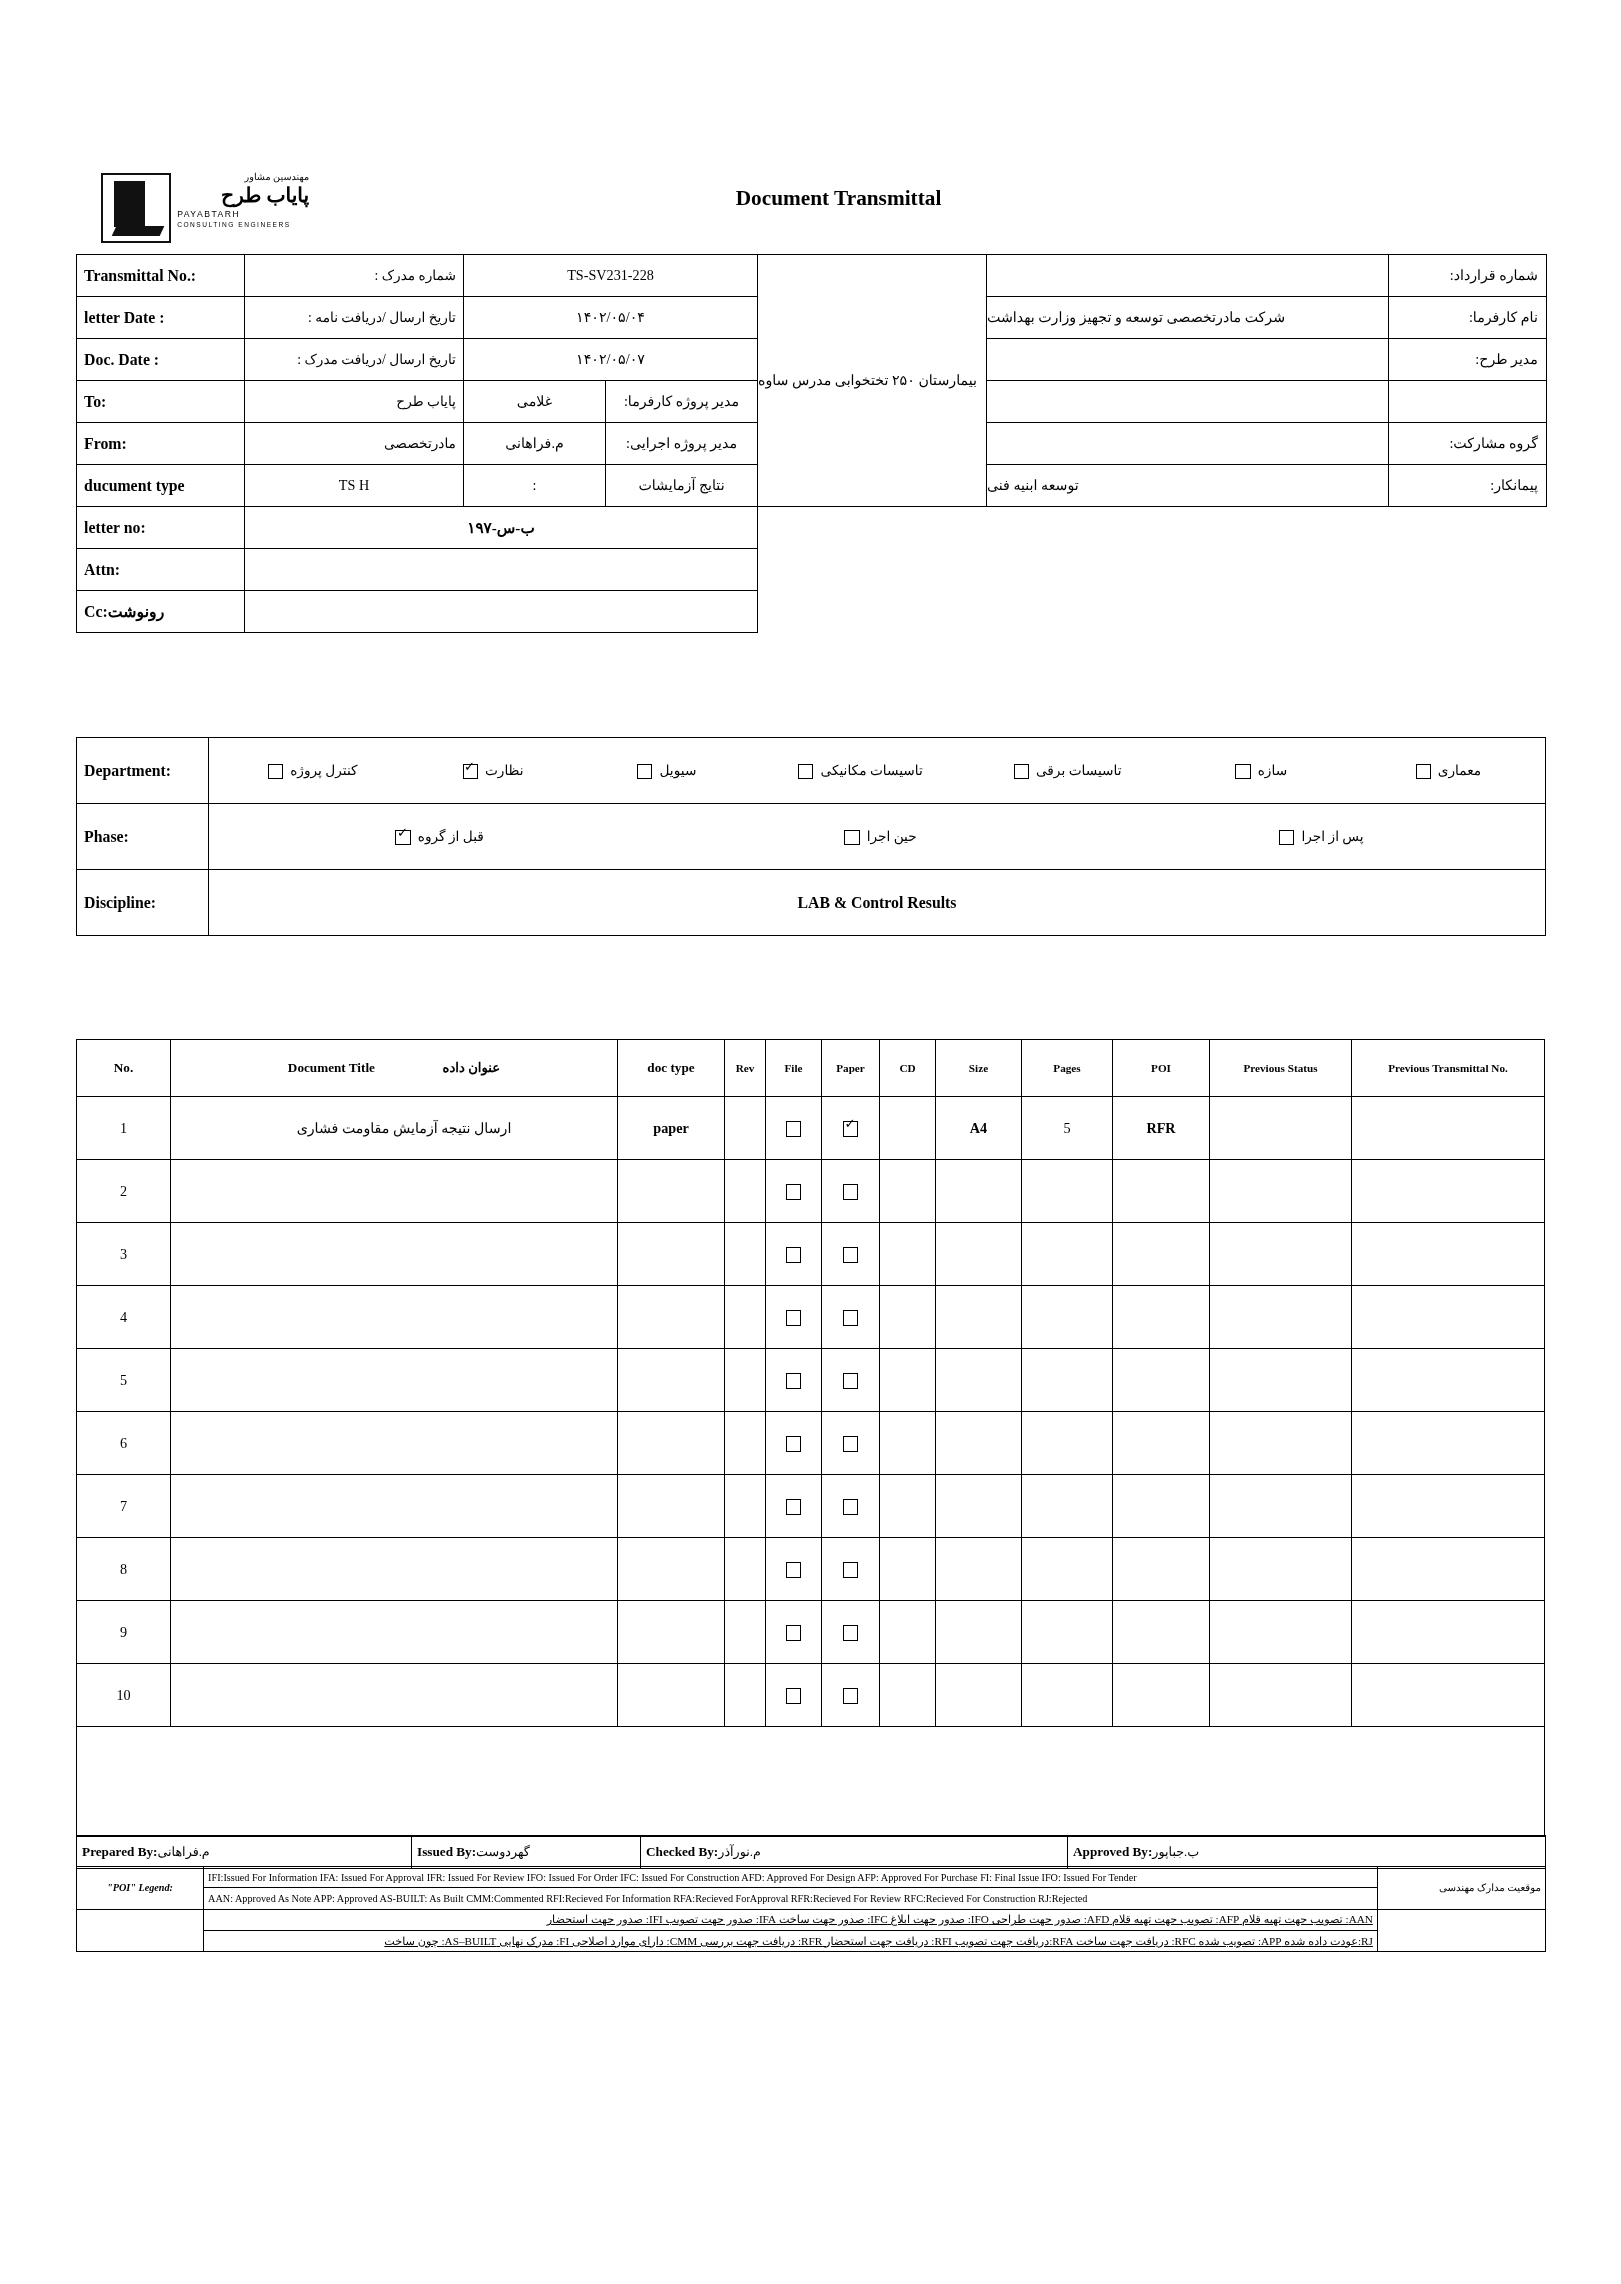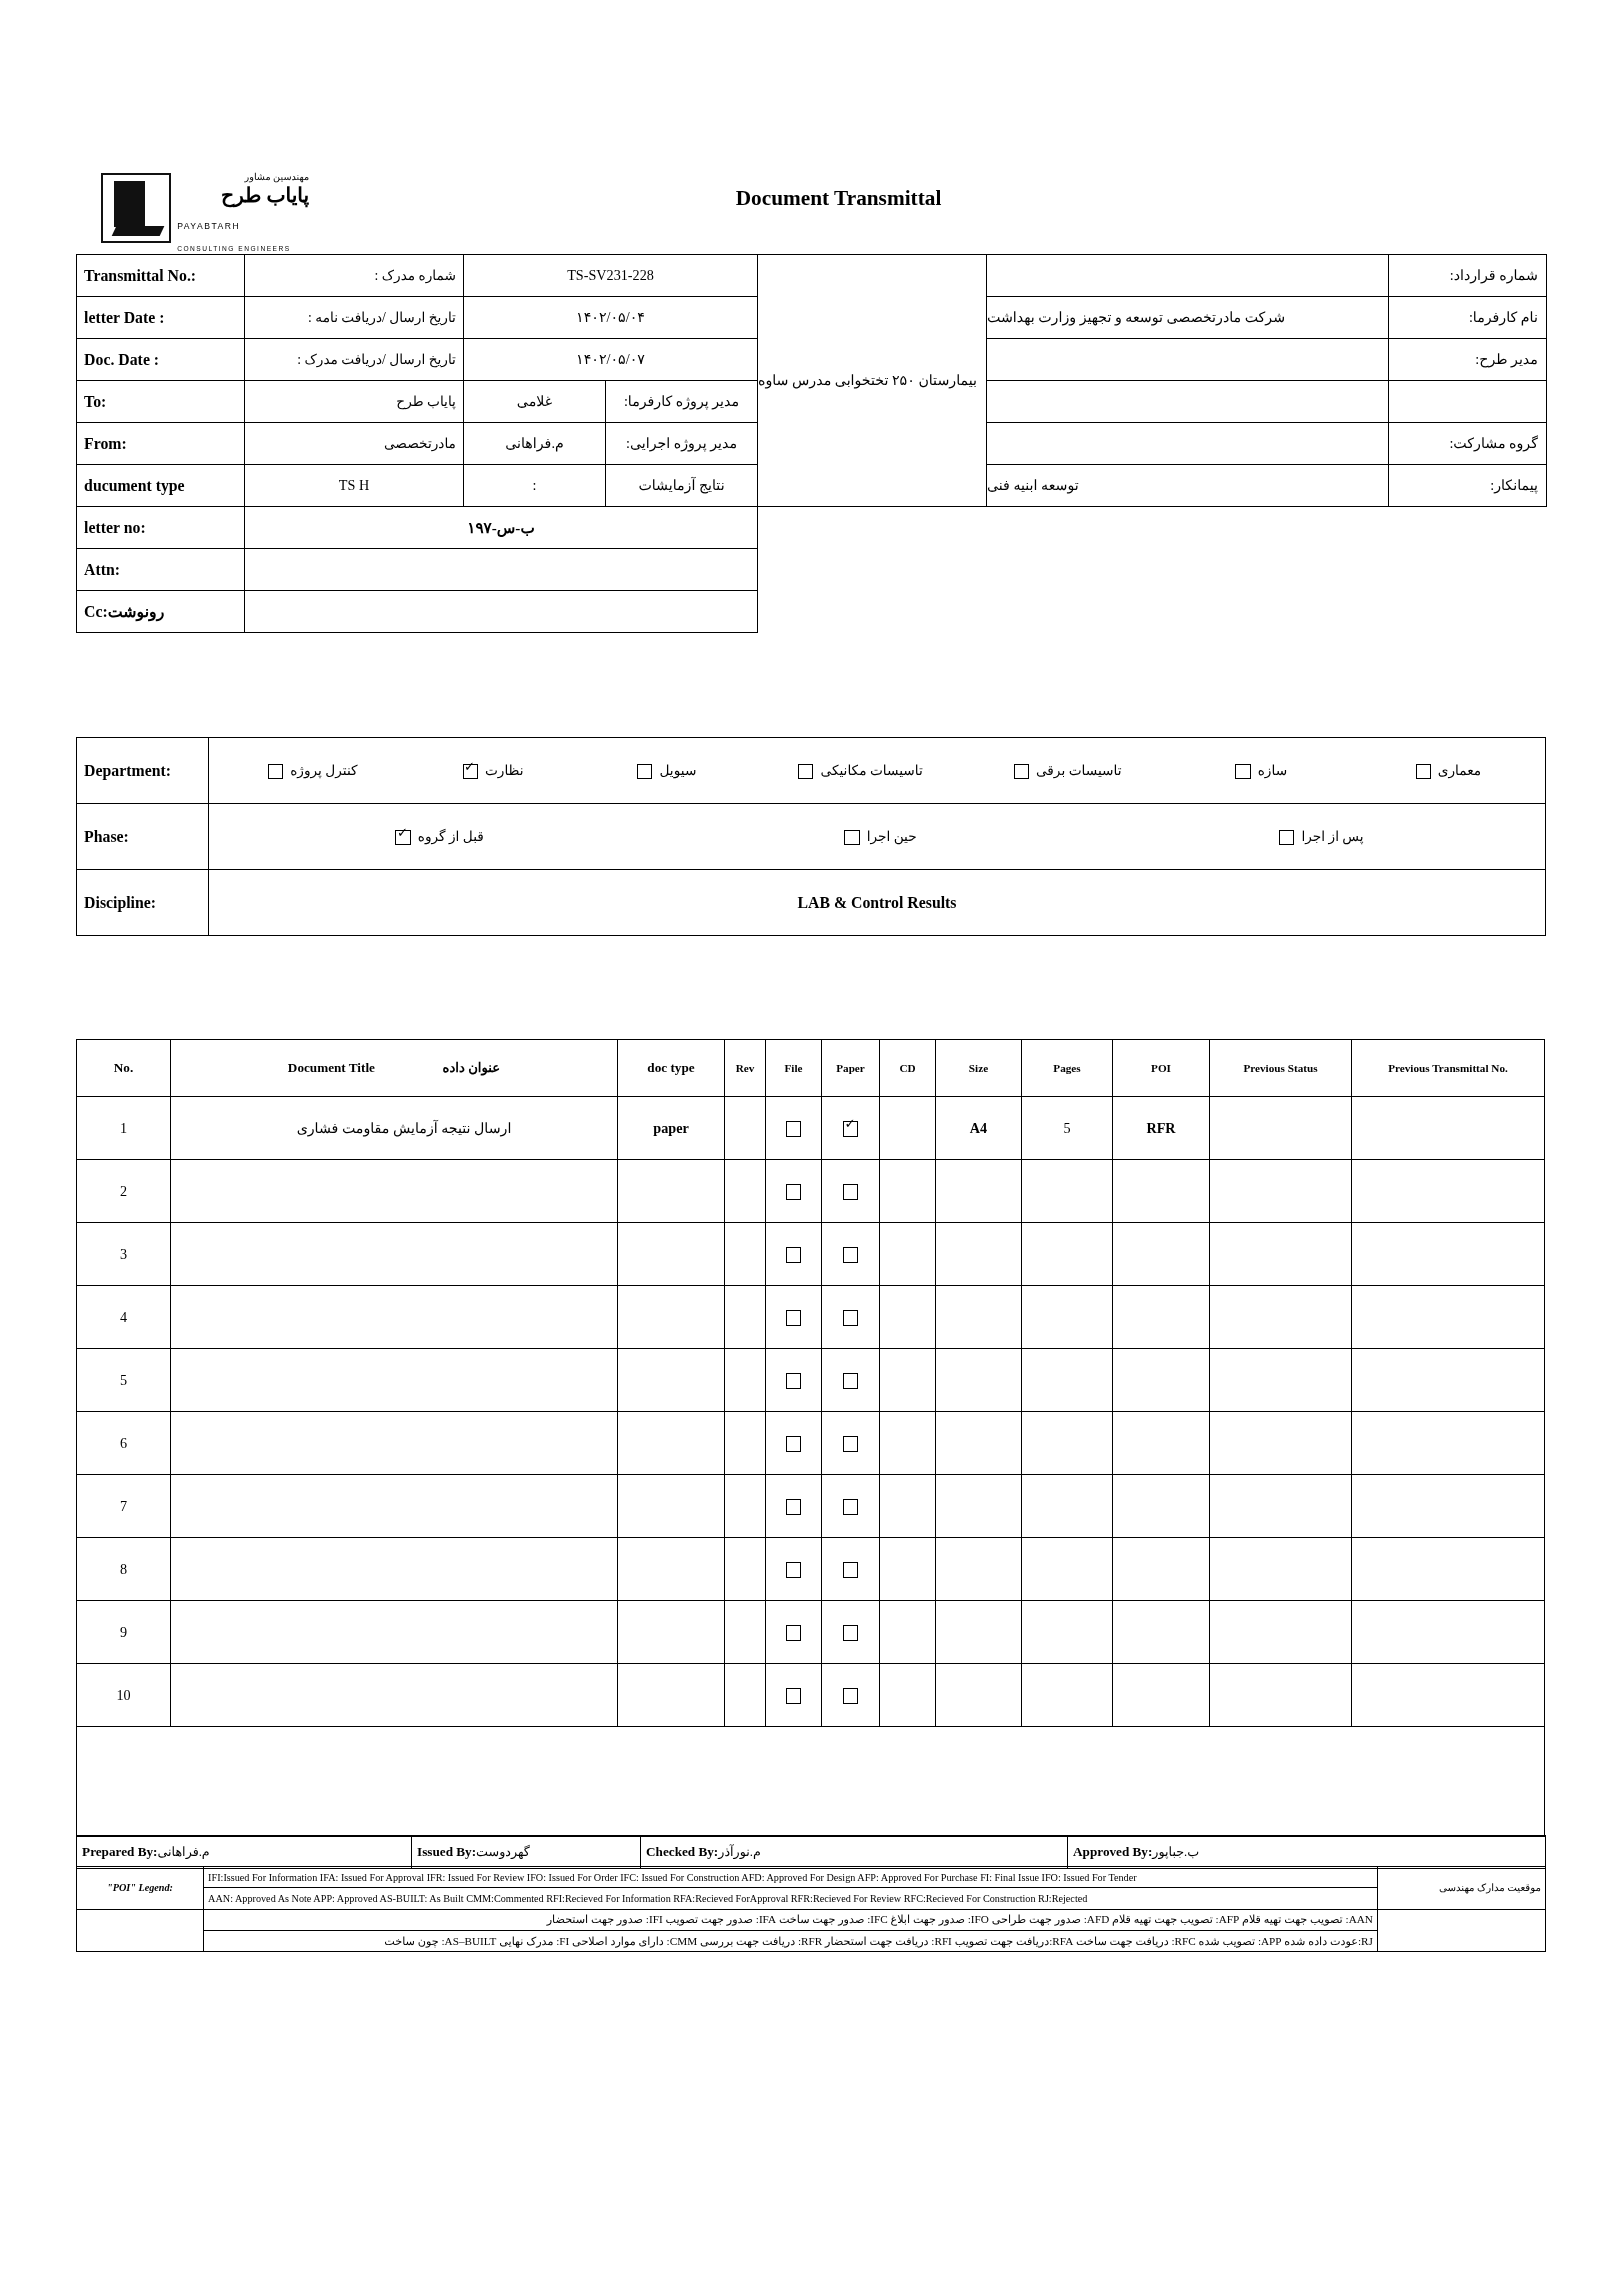--- a/index.html
+++ b/index.html
@@ -59,21 +59,21 @@
   .logo-text {
     position: absolute;
     left: 86px; top: 3px;
     width: 132px;
     direction: rtl;
   }
   .logo-text .t1 { font-size: 9.7px; letter-spacing: 0.5px; }
   .logo-text .t2 { font-size: 20.3px; font-weight: bold; margin-top: 1px; }
   .logo-text .t3 {
     font-family: "Liberation Sans", sans-serif;
-    font-size: 8.6px; letter-spacing: 1.5px; margin-top: 14px; direction: ltr;
+    font-size: 8.6px; letter-spacing: 1.5px; margin-top: 2px; direction: ltr;
   }
   .doc-title {
     position: absolute;
     left: 534px;
     top: 23px;
     width: 457px;
     text-align: center;
     font-size: 21.3px;
     font-weight: bold;
   }
@@ -226,21 +226,21 @@
     font-weight: bold;
     font-style: italic;
   }
   .legend-right {
     width: 168px;
     text-align: right;
     direction: rtl;
     font-size: 12.2px;
   }
   .legend-line { height: 17.3px; white-space: nowrap; }
-  .legend-line.fa { direction: rtl; text-align: right; font-size: 11.2px; }
+  .legend-line.fa { direction: rtl; text-align: right; font-size: 11.2px; text-decoration: underline; }
 </style>
 </head>
 <body>
 
 <div class="page">
 
   <div class="header">
     <div class="logo-block">
       <div class="logo-mark">
         <div class="glyph"></div>

